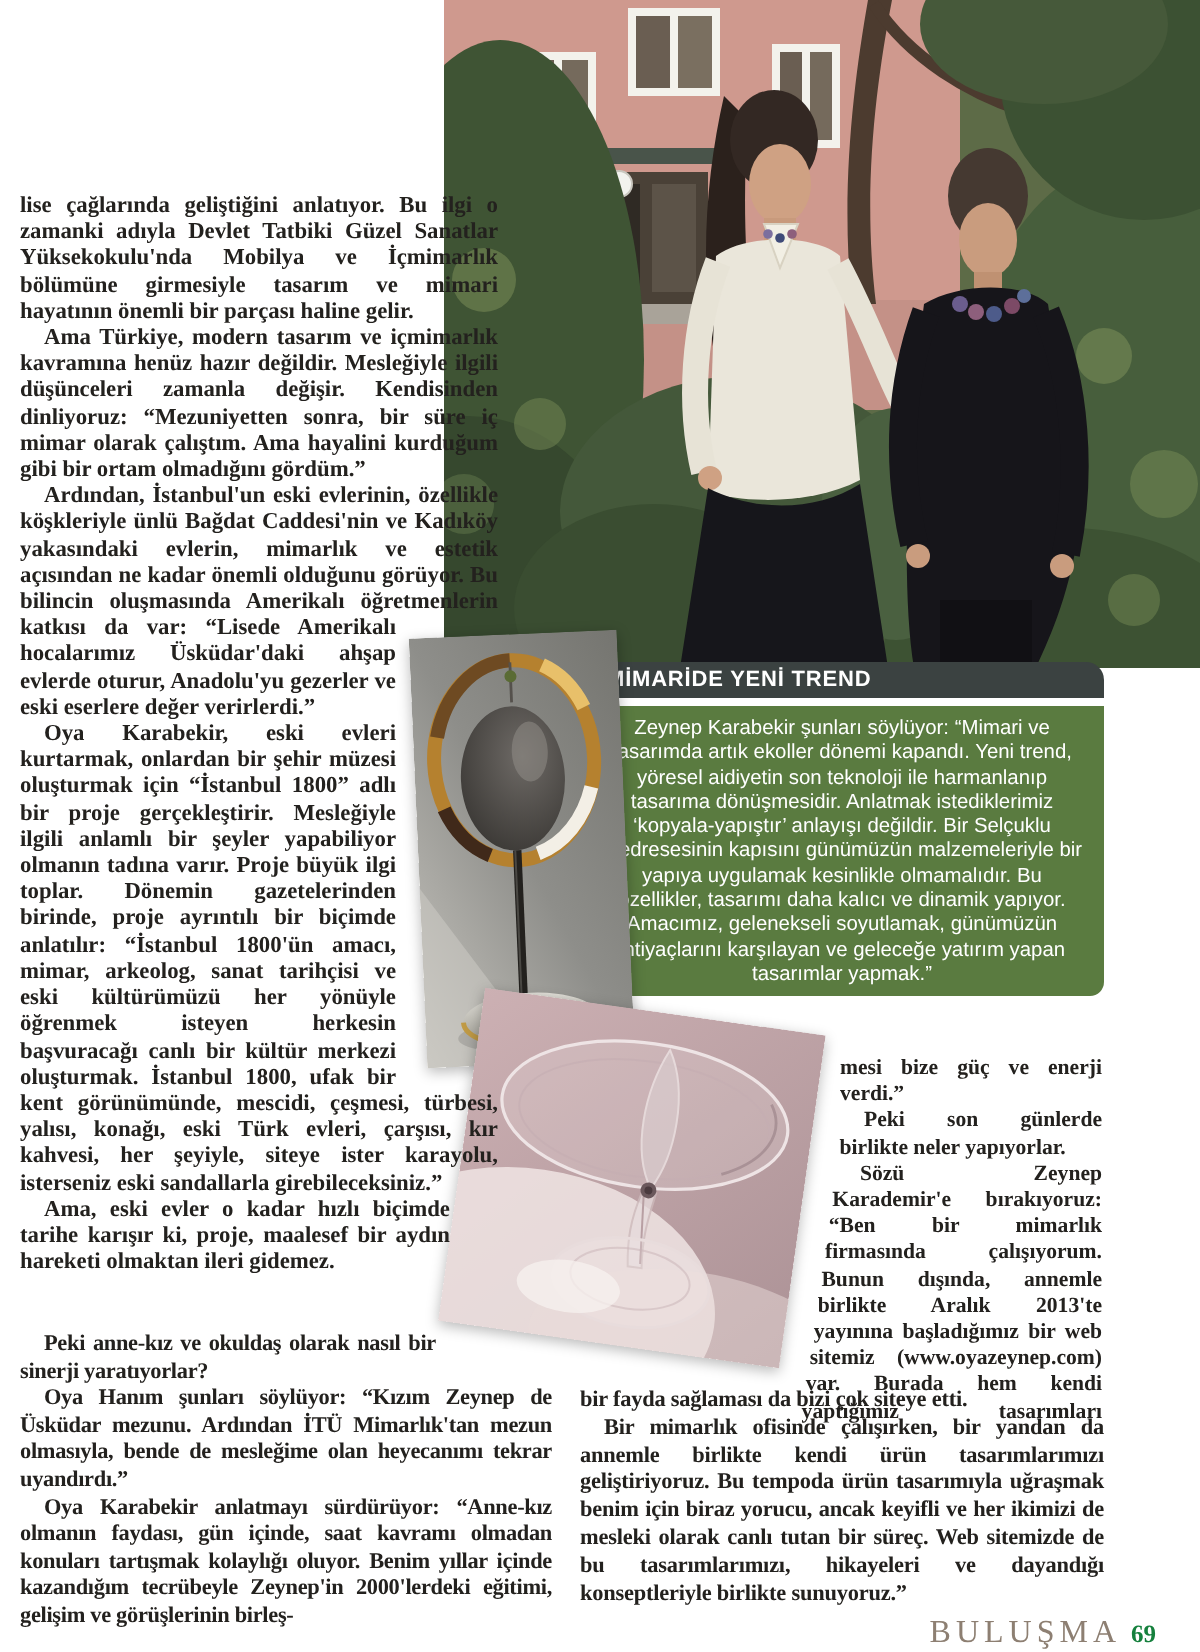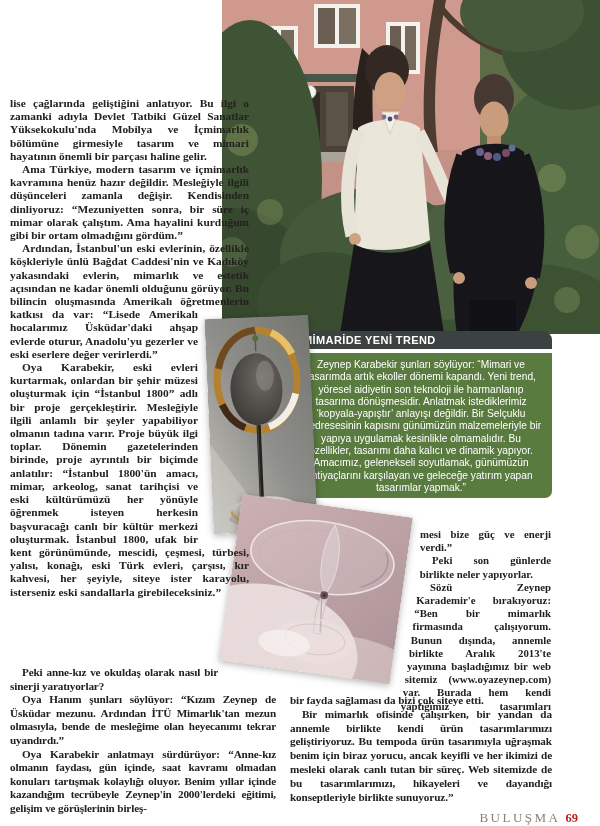--- a/index.html
+++ b/index.html
@@ -31,22 +31,22 @@
   .colA .sp2{float:right;clear:right;width:24px;height:140px;shape-outside:inset(64px 0px 0px 4px);shape-margin:4px;}
   .colB{left:10px;top:666px;width:266px;font-size:11.2px;line-height:13.6px;letter-spacing:-.15px;}
   .colB .spB{float:right;width:58px;height:14px;}
   .colC{left:300px;top:528px;width:251px;height:186px;font-size:10.8px;line-height:13.2px;overflow:hidden;}
   .colC .spC{float:left;width:120px;height:196px;
              shape-outside:polygon(0px 0px,118px 0px,118px 16px,104px 118px,92px 196px,0px 182px);
              shape-margin:5px;}
   .colD{left:290px;top:694px;width:262px;font-size:11.2px;line-height:13.8px;letter-spacing:-.1px;}
   
   .footer{left:420px;top:808px;width:158px;text-align:right;}
-  .footer .mag{font-size:13px;letter-spacing:2.5px;color:#8d7f72;}
-  .footer .num{font-size:12.5px;font-weight:bold;color:#b91c1c;margin-left:5px;}
+  .footer .mag{font-size:16px;letter-spacing:2.5px;color:#8d7f72;}
+  .footer .num{font-size:12.5px;font-weight:bold;color:#15803d;margin-left:5px;}
 </style>
 </head>
 <body>
 
 <div class="page">
 
   <div class="abs photo-top" aria-label="mother and daughter portrait in garden">
     <svg viewBox="0 0 378 334" preserveAspectRatio="none">
       <rect width="378" height="334" fill="#5d6b47"></rect>
 
@@ -202,20 +202,21 @@
     </svg>
   </div>
 
   <div class="abs col colA">
     <div class="sp1"></div>
     <div class="sp2"></div>
     <p>lise çağlarında geliştiğini anlatıyor. Bu ilgi o zamanki adıyla Devlet Tatbiki Güzel Sanatlar Yüksekokulu'nda Mobilya ve İçmimarlık bölümüne girmesiyle tasarım ve mimari hayatının önemli bir parçası haline gelir.</p>
     <p class="ind">Ama Türkiye, modern tasarım ve içmimarlık kavramına henüz hazır değildir. Mesleğiyle ilgili düşünceleri zamanla değişir. Kendisinden dinliyoruz: “Mezuniyetten sonra, bir süre iç mimar olarak çalıştım. Ama hayalini kurduğum gibi bir ortam olmadığını gördüm.”</p>
     <p class="ind">Ardından, İstanbul'un eski evlerinin, özellikle köşkleriyle ünlü Bağdat Caddesi'nin ve Kadıköy yakasındaki evlerin, mimarlık ve estetik açısından ne kadar önemli olduğunu görüyor. Bu bilincin oluşmasında Amerikalı öğretmenlerin katkısı da var: “Lisede Amerikalı hocalarımız Üsküdar'daki ahşap evlerde oturur, Anadolu'yu gezerler ve eski eserlere değer verirlerdi.”</p>
     <p class="ind">Oya Karabekir, eski evleri kurtarmak, onlardan bir şehir müzesi oluşturmak için “İstanbul 1800” adlı bir proje gerçekleştirir. Mesleğiyle ilgili anlamlı bir şeyler yapabiliyor olmanın tadına varır. Proje büyük ilgi toplar. Dönemin gazetelerinden birinde, proje ayrıntılı bir biçimde anlatılır: “İstanbul 1800'ün amacı, mimar, arkeolog, sanat tarihçisi ve eski kültürümüzü her yönüyle öğrenmek isteyen herkesin başvuracağı canlı bir kültür merkezi oluşturmak. İstanbul 1800, ufak bir kent görünümünde, mescidi, çeşmesi, türbesi, yalısı, konağı, eski Türk evleri, çarşısı, kır kahvesi, her şeyiyle, siteye ister karayolu, isterseniz eski sandallarla girebileceksiniz.”</p>
+    <p class="ind">Ama, eski evler o kadar hızlı biçimde tarihe karışır ki, proje, maalesef bir aydın hareketi olmaktan ileri gidemez.</p>
   </div>
 
   <div class="abs col colB">
     <div class="spB"></div>
     <p class="ind">Peki anne-kız ve okuldaş olarak nasıl bir sinerji yaratıyorlar?</p>
     <p class="ind">Oya Hanım şunları söylüyor: “Kızım Zeynep de Üsküdar mezunu. Ardından İTÜ Mimarlık'tan mezun olmasıyla, bende de mesleğime olan heyecanımı tekrar uyandırdı.”</p>
     <p class="ind">Oya Karabekir anlatmayı sürdürüyor: “Anne-kız olmanın faydası, gün içinde, saat kavramı olmadan konuları tartışmak kolaylığı oluyor. Benim yıllar içinde kazandığım tecrübeyle Zeynep'in 2000'lerdeki eğitimi, gelişim ve görüşlerinin birleş-</p>
   </div>
 
   <div class="abs col colC">

